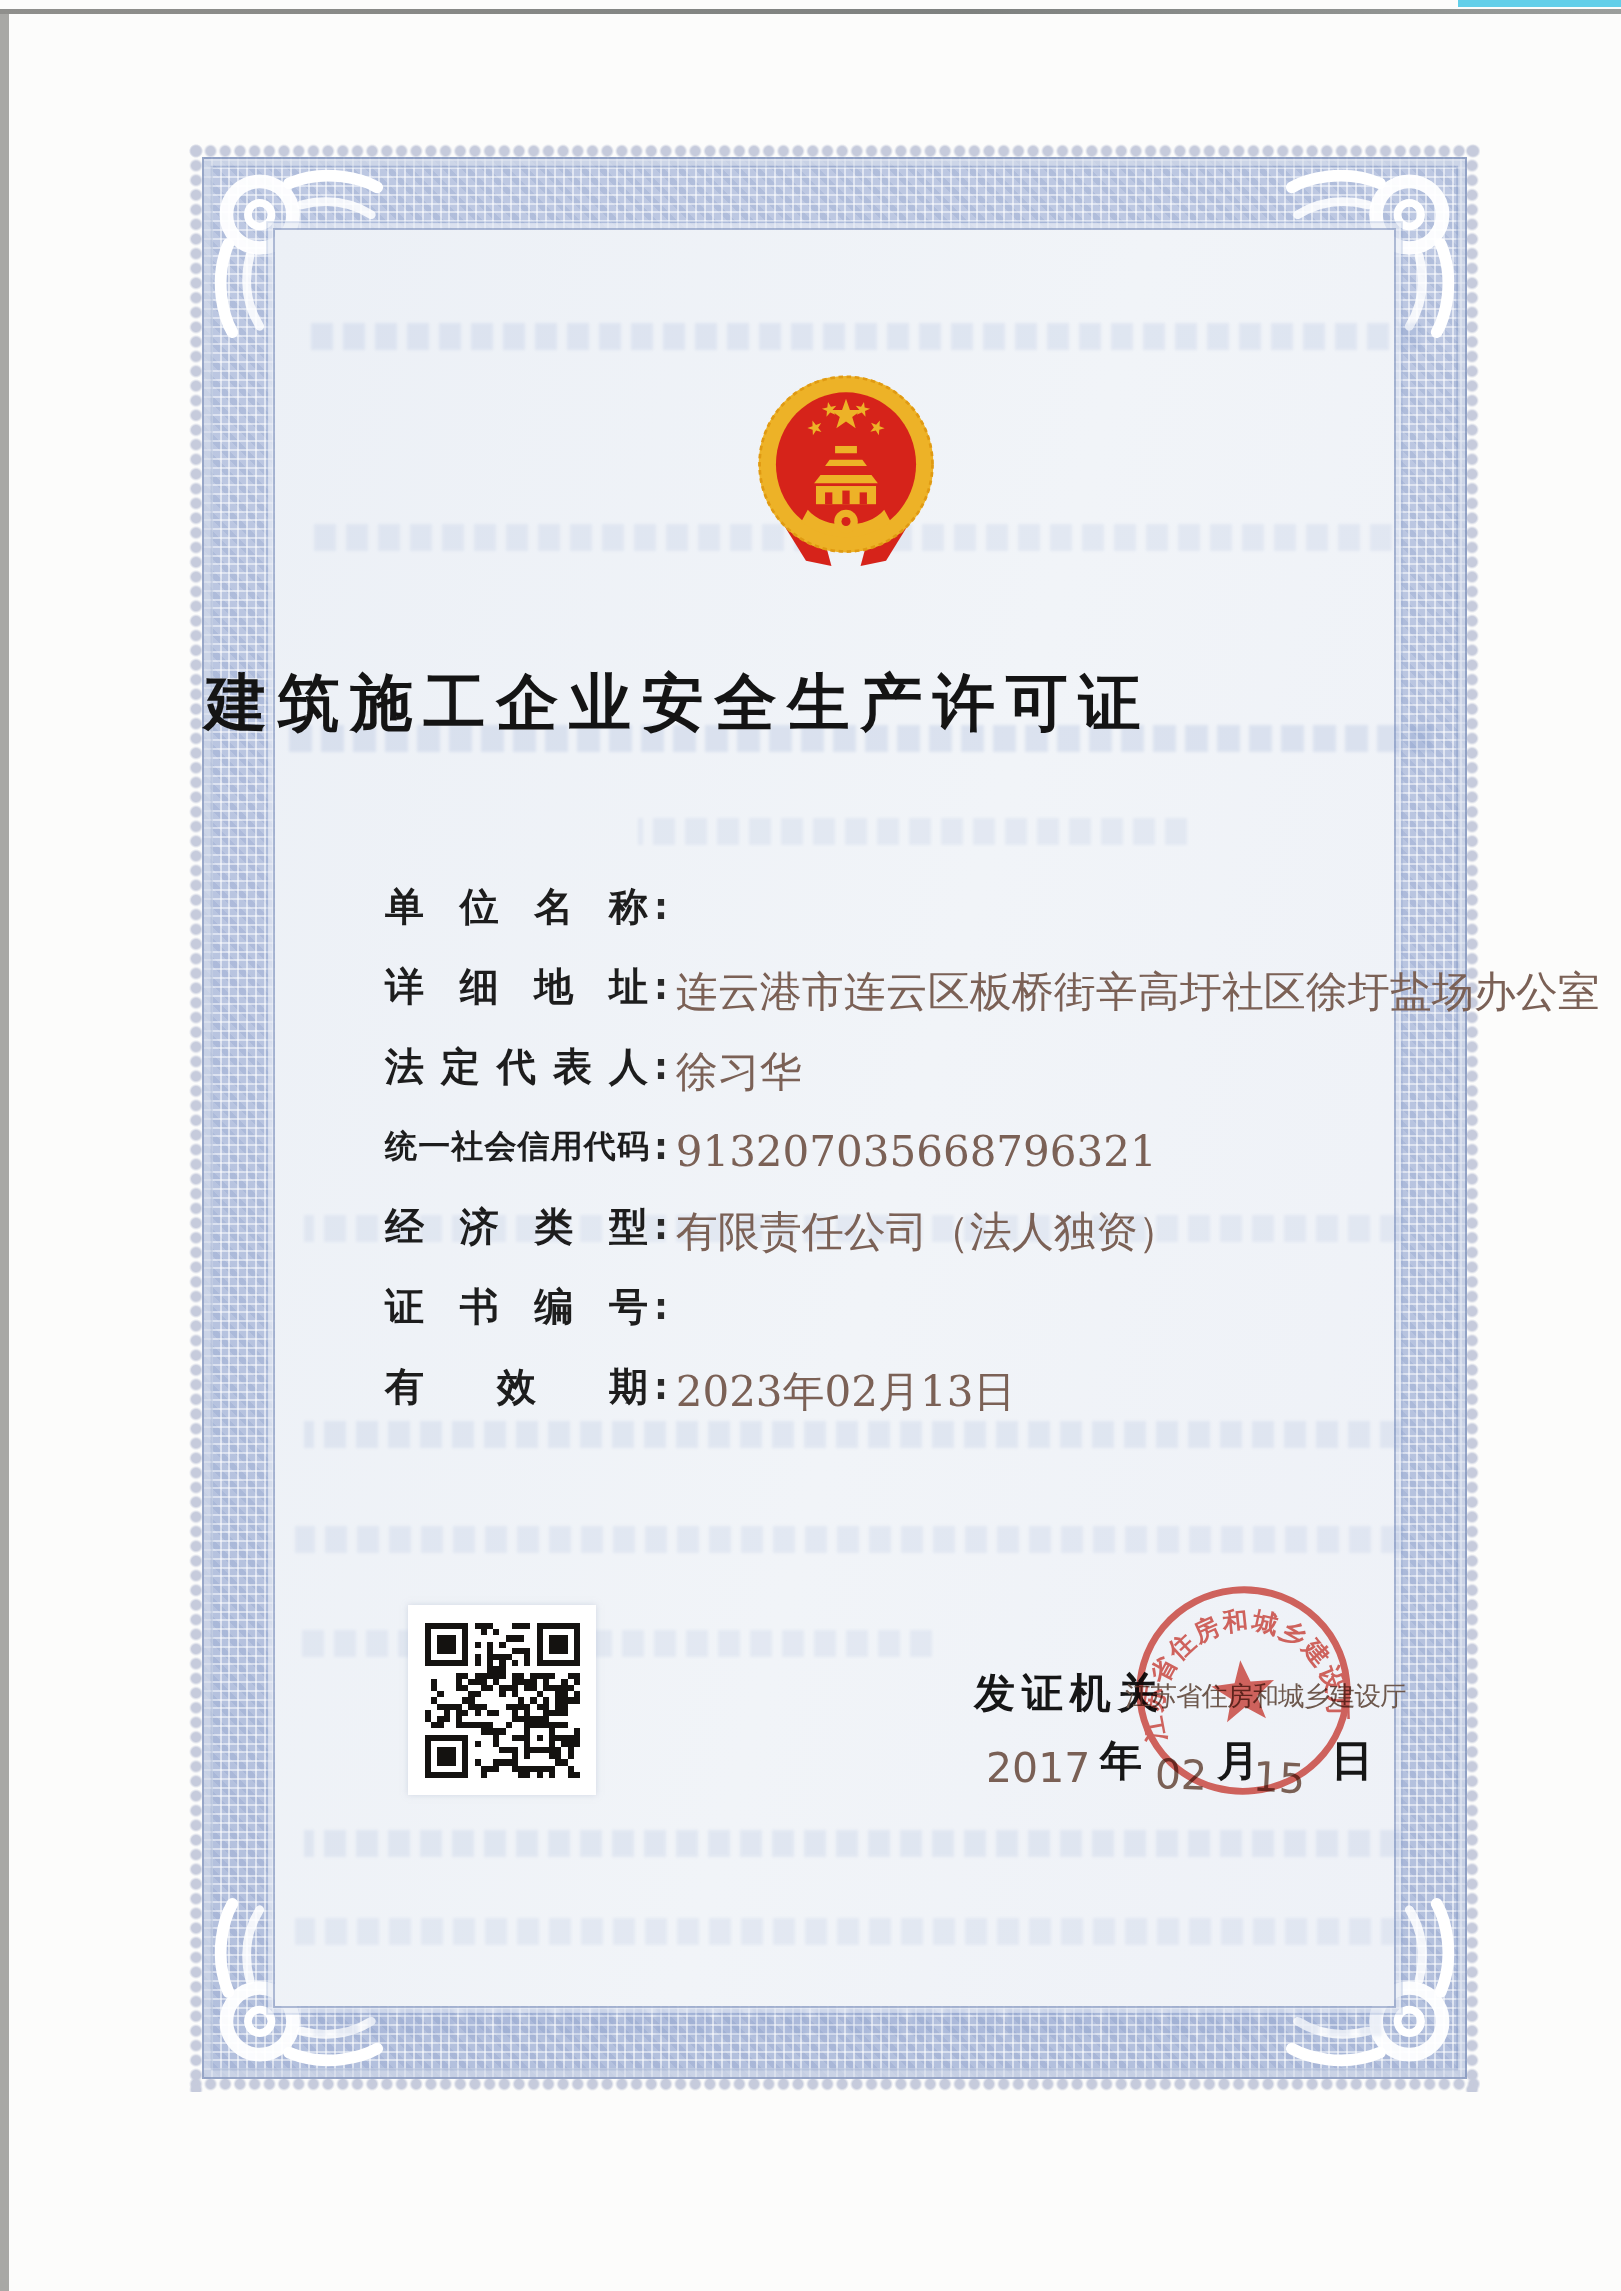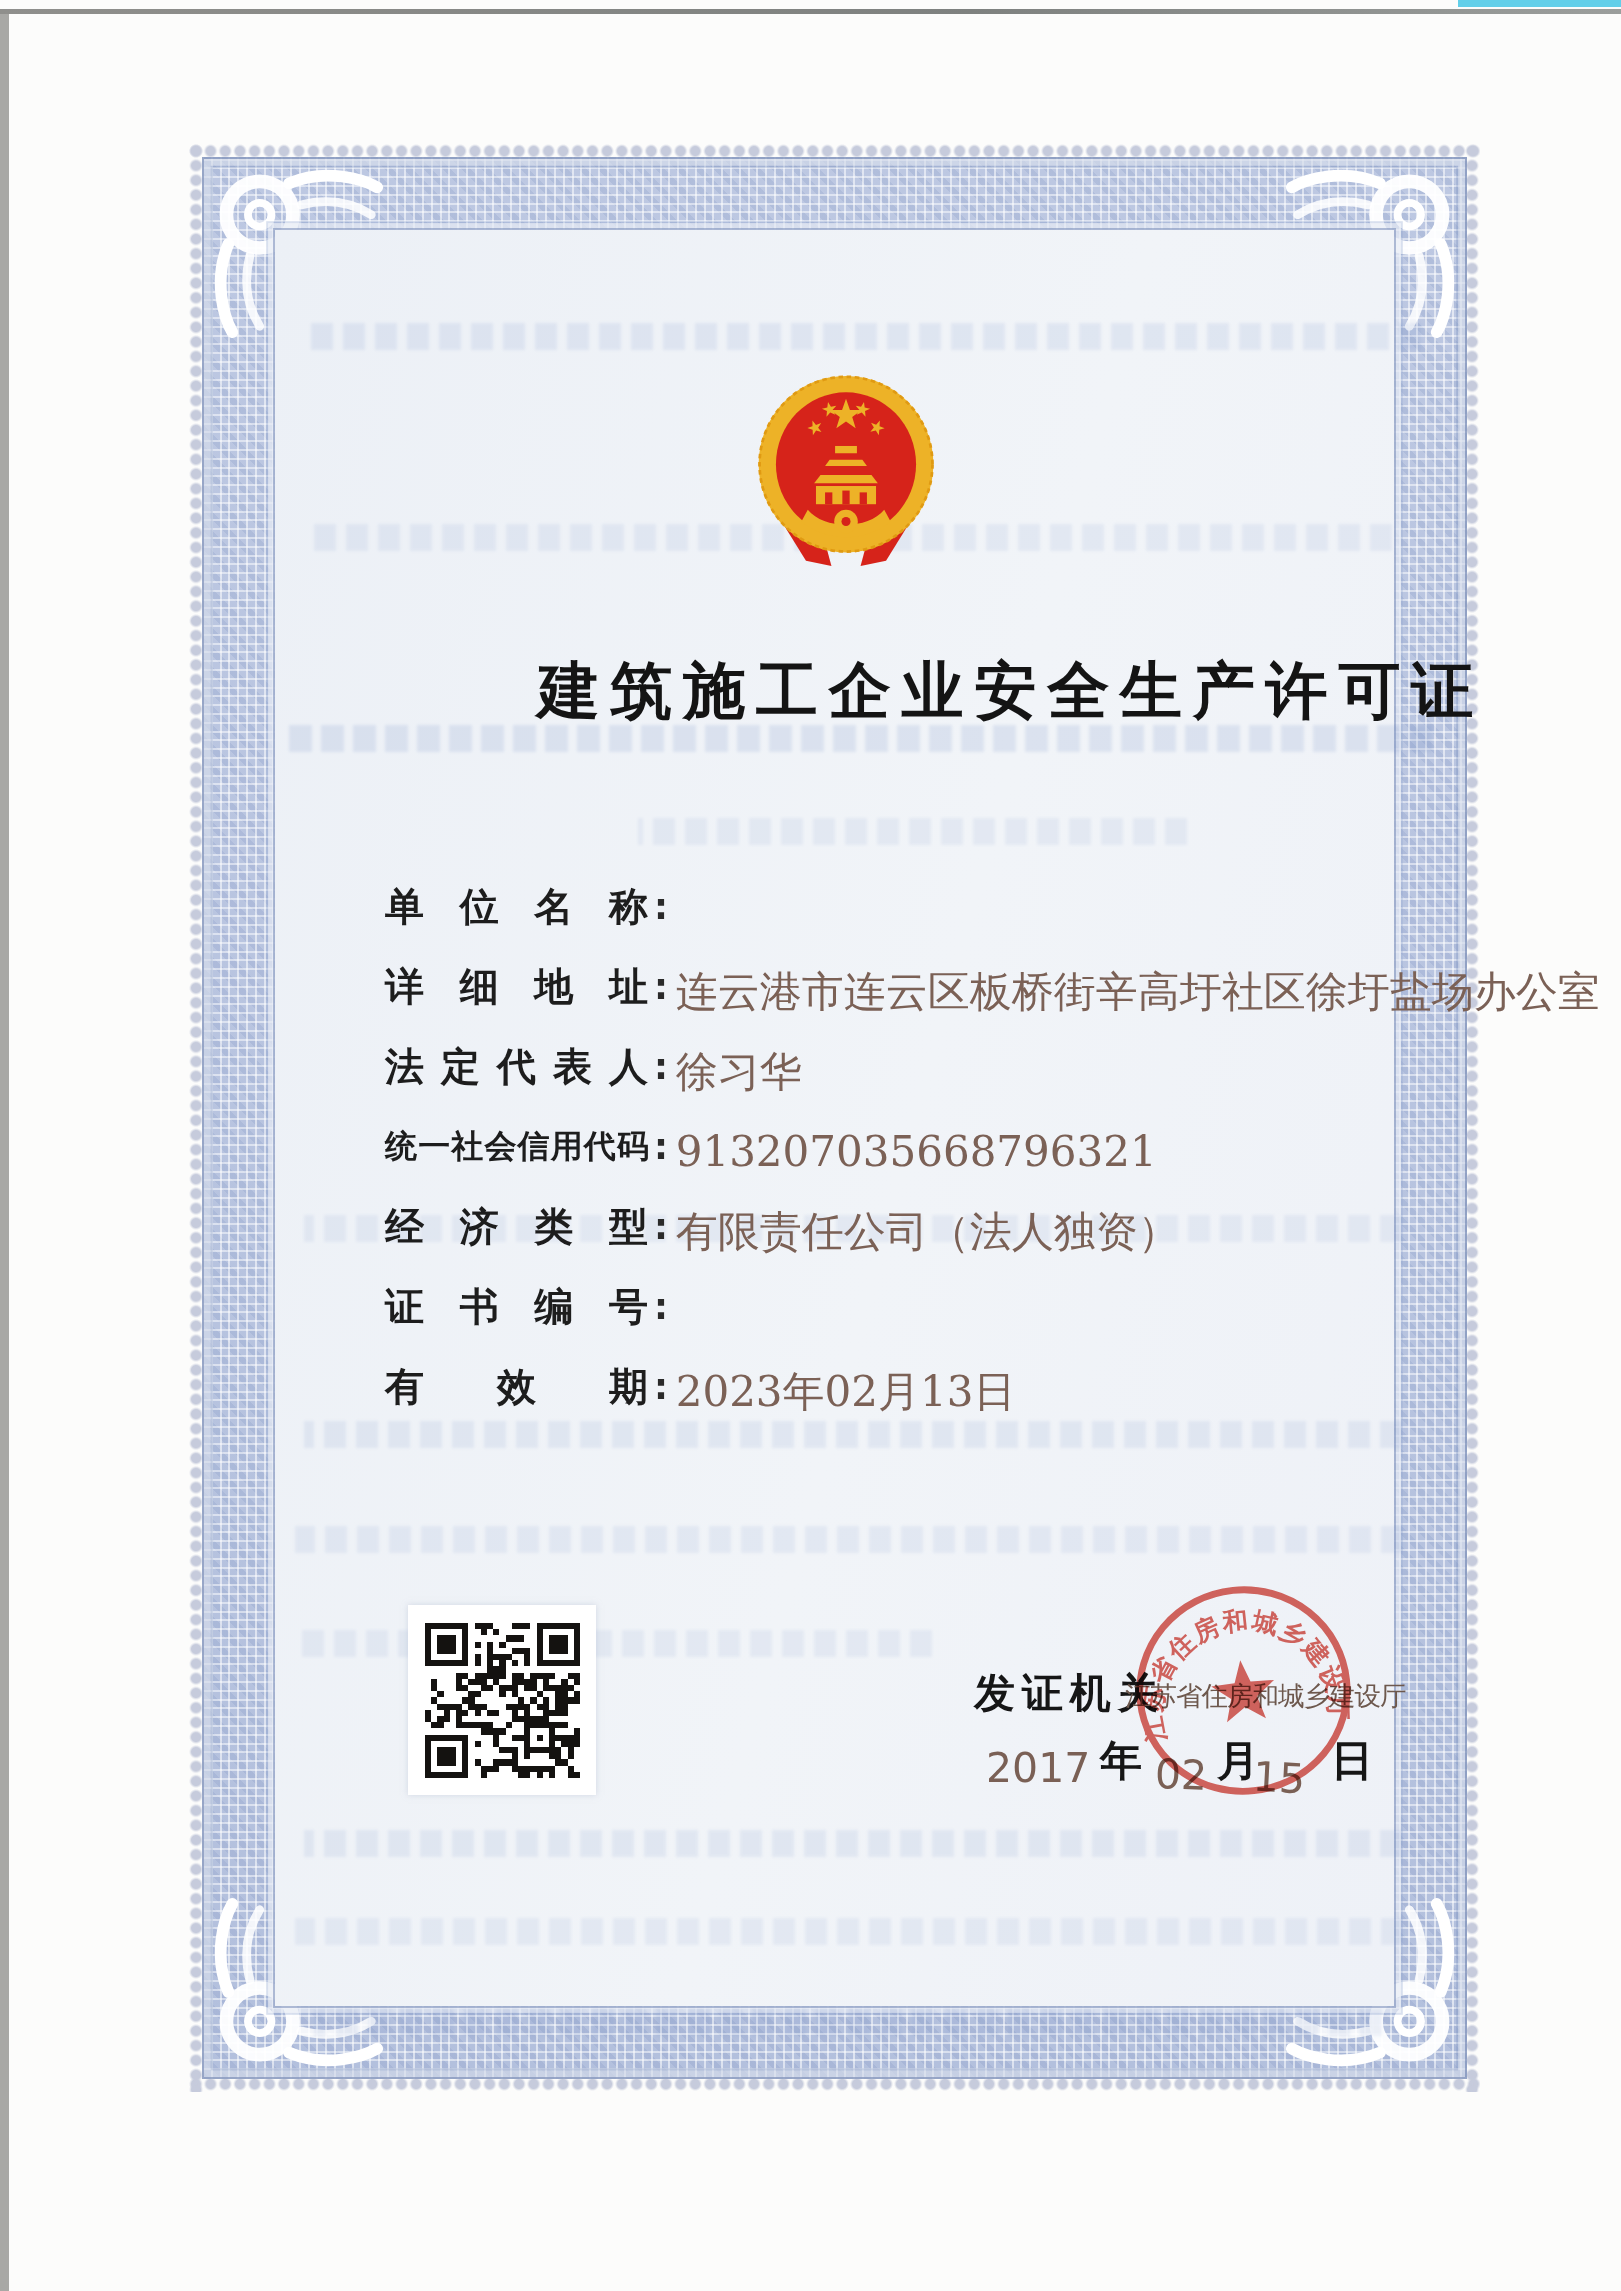--- a/index.html
+++ b/index.html
@@ -32,21 +32,21 @@
   .c-br{right:9.8px;bottom:9.8px;transform:rotate(180deg);}
   .c-bl{left:9.8px;bottom:9.8px;transform:rotate(270deg);}
 
   
   .ghost{position:absolute;height:27.4px;opacity:.13;filter:blur(1.4px);background:repeating-linear-gradient(90deg,#6f8bc4 0 22.5px,transparent 22.5px 32px);transform:scaleX(-1);}
 
   
   .emblem{position:absolute;left:755px;top:373px;width:182px;height:196px;}
 
   
-  .title{position:absolute;left:189px;top:645px;width:1291px;margin:4px;text-align:right;font-size:62px;font-weight:bold;letter-spacing:10.8px;color:#141414;font-family:"DejaVu Sans","Liberation Sans",sans-serif;}
+  .title{position:absolute;left:189px;top:645px;width:1291px;margin:16px;text-align:left;font-size:62px;font-weight:bold;letter-spacing:10.8px;color:#141414;font-family:"DejaVu Sans","Liberation Sans",sans-serif;}
 
   
   .fields{position:absolute;left:385px;top:883px;width:990px;}
   .row{display:flex;align-items:flex-start;height:47px;margin-bottom:33px;}
   .flabel{width:263px;flex:0 0 263px;display:flex;justify-content:space-between;font-size:39px;font-weight:bold;color:#1d1d1d;line-height:47px;}
   .flabel.compact{font-size:32px;letter-spacing:-1px;}
   .colon{font-size:35px;font-weight:bold;color:#2a2a2a;line-height:49px;margin:0 7.8px 0 5.9px;}
   .fvalue{font-size:42px;color:#7b6156;line-height:47px;padding-top:4.9px;white-space:nowrap;font-family:"DejaVu Serif","Liberation Serif",serif;}
 
   

